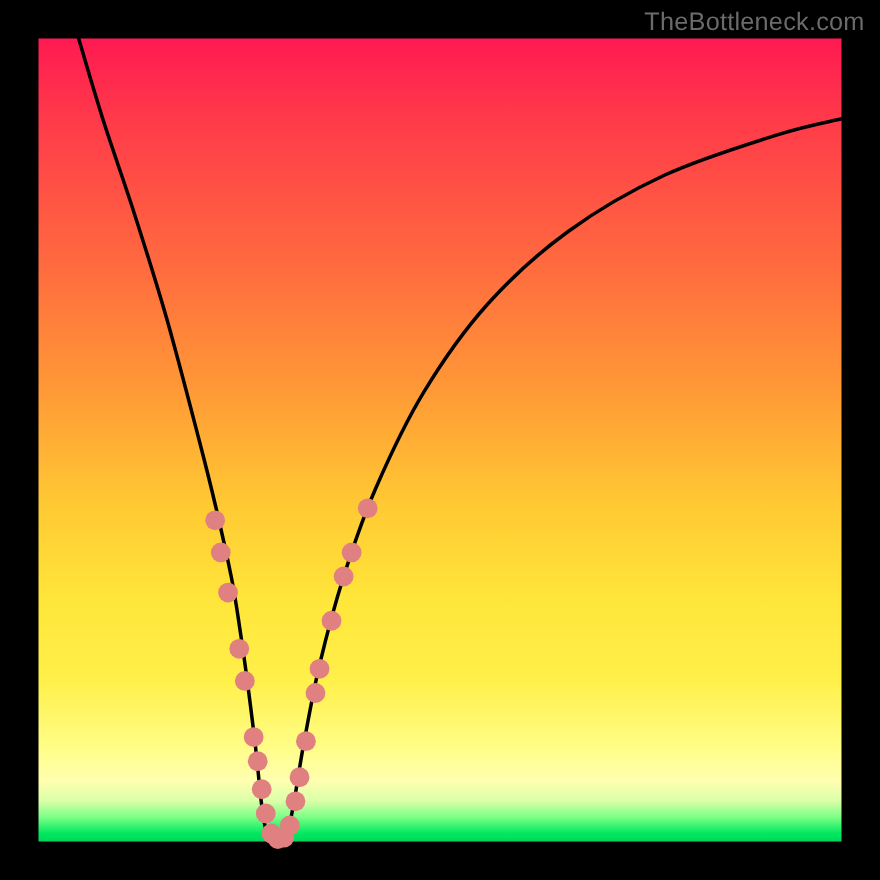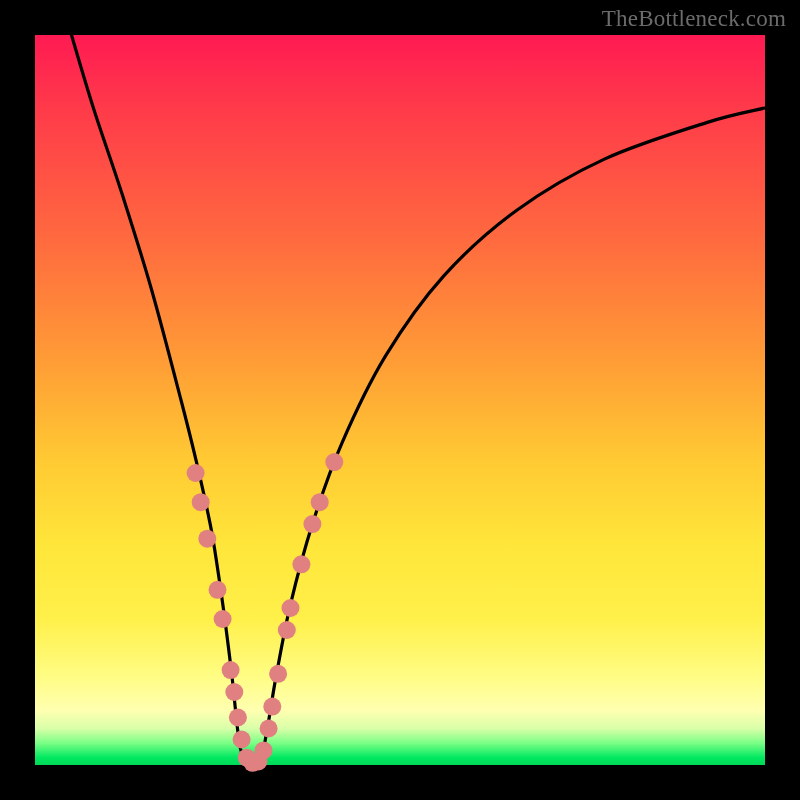--- a/index.html
+++ b/index.html
@@ -44,21 +44,21 @@
     );
   }
   .watermark {
     position: absolute;
     top: 6px;
     right: 14px;
     color: #6b6b6b;
     font-size: 23px;
     font-weight: 500;
     letter-spacing: 0.2px;
-    font-family: Liberation Serif, serif;
+    font-family: Liberation Sans, sans-serif;
   }
   svg.curve {
     position: absolute;
     left: 0;
     top: 0;
     width: 730px;
     height: 730px;
     overflow: visible;
   }
 </style>

